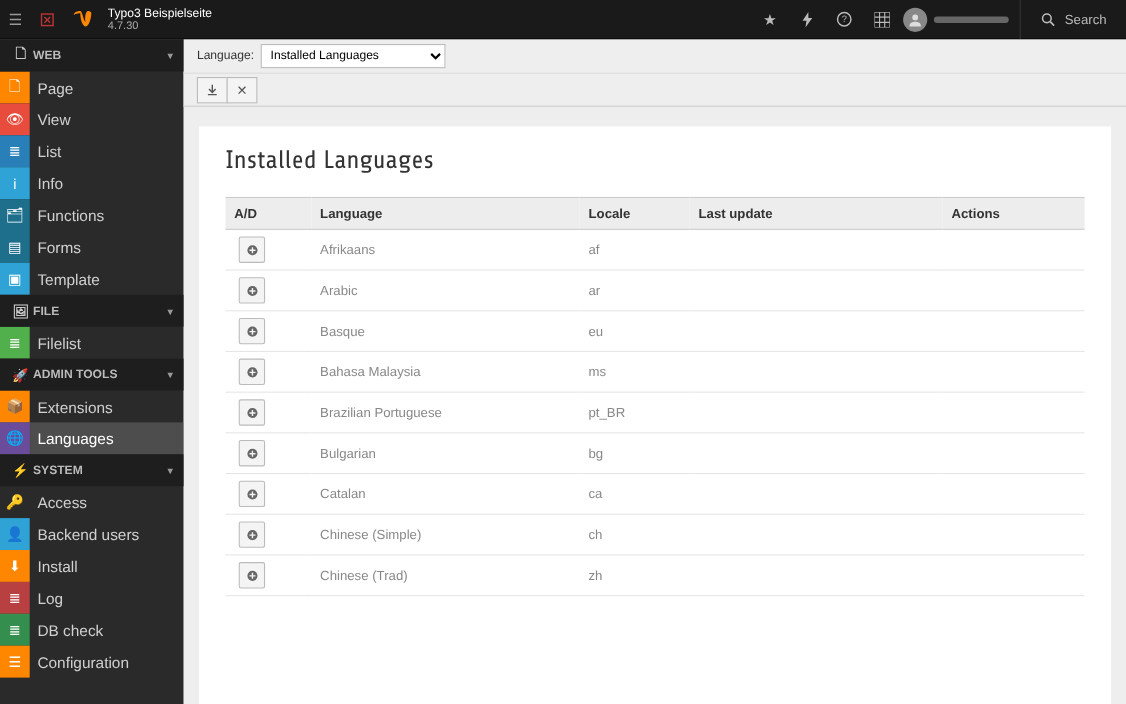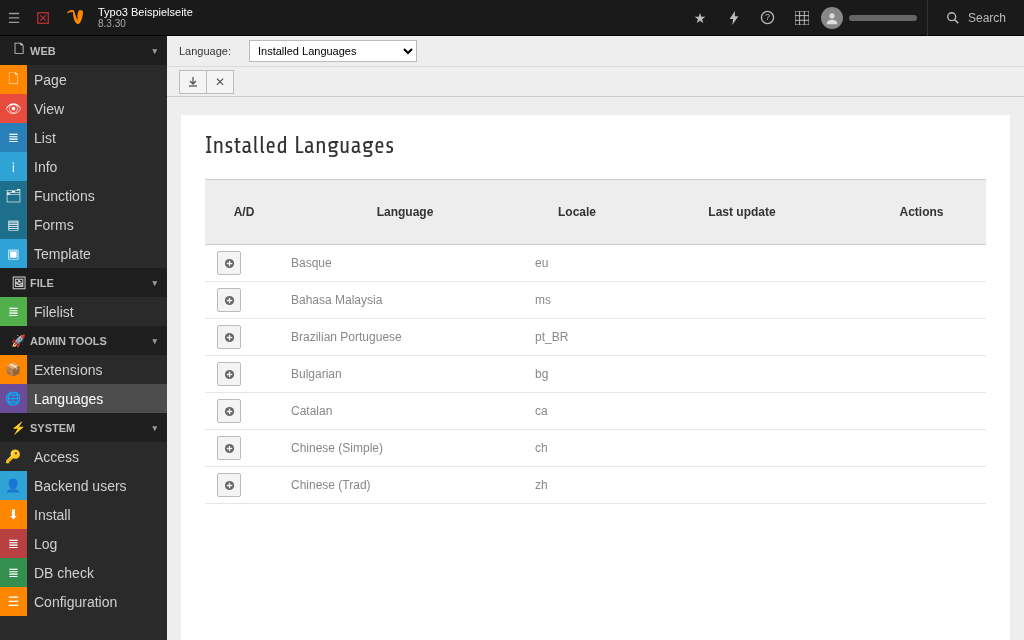--- a/index.html
+++ b/index.html
@@ -74,21 +74,21 @@
 .module-item .mod-label { font-size: 14px; margin-left: 7px; }
 
 .content { flex: 1; display: flex; flex-direction: column; background: #eeeeee; min-width: 0; }
 
 .docheader {
   background: #eeeeee; border-bottom: 1px solid #cccccc;
 }
 .docheader-row1 {
   display: flex; align-items: center; height: 30px; padding: 0 12px; font-size: 11px;
 }
-.docheader-row1 label { margin-right: 18px; color: #333; text-align: center; }
+.docheader-row1 label { margin-right: 6px; color: #333; text-align: center; }
 .docheader-row1 select {
   font-size: 11px; height: 22px; border: 1px solid #bbb; background: #fff; padding: 0 4px;
   width: 168px;
 }
 .docheader-row2 {
   display: flex; align-items: center; height: 30px; padding: 0 8px; gap: 0;
   border-top: 1px solid #dcdcdc;
 }
 .doc-btn {
   width: 28px; height: 24px; border: 1px solid #bbb; background: #f4f4f4;
@@ -108,23 +108,23 @@
 .search-box input {
   width: 154px; height: 26px; border: 1px solid #ccc; padding: 0 8px;
   font-size: 11px; color: #777; outline: none;
 }
 
 .lang-table {
   width: 100%; border-collapse: collapse; margin-top: 20px; font-size: 12px;
   color: #555; table-layout: fixed;
 }
 .lang-table th {
-  text-align: center; font-weight: bold; color: #333; background: #ededed;
+  text-align: left; font-weight: bold; color: #333; background: #ededed;
   border-top: 1px solid #cccccc; border-bottom: 1px solid #cccccc;
-  padding: 25px 8px; font-size: 12px;
+  padding: 7px 8px; font-size: 12px;
 }
 .lang-table td {
   border-bottom: 1px solid #e6e6e6; padding: 6px 8px; color: #888;
   height: 36px;
 }
 .add-btn {
   width: 24px; height: 24px; border: 1px solid #bbb; background: #f4f4f4;
   border-radius: 2px; display: flex; align-items: center; justify-content: center;
   color: #666; font-size: 11px; cursor: pointer; margin-left:4px;
 }
@@ -145,21 +145,21 @@
         <path d="M5 5 L11 11 M11 5 L5 11" stroke="#b33" stroke-width="1.5"></path>
       </svg>
   </div>
   <div class="logo">
     <svg width="20" height="20" viewBox="0 0 20 20">
         <path d="M8 2 C4 2 2 4 2 6 C2 5 5 4 8 4 C8 10 10 16 13 16 C16 16 18 8 18 4 C18 3 17 2 15 2 C12 2 12 12 13 12 C11 12 10 2 8 2 Z" fill="#ff8700"></path>
       </svg>
   </div>
   <div class="site-info">
     <span class="site-title">Typo3 Beispielseite</span>
-    <span class="site-version">8.3.30</span>
+    <span class="site-version">4.7.30</span>
   </div>
   <div class="spacer"></div>
   <div class="top-icon">★</div>
   <div class="top-icon">
     <svg width="12" height="14" viewBox="0 0 10 16">
         <path d="M6 0 L0 9 L4 9 L3 16 L10 6 L6 6 Z" fill="#bbb"></path>
       </svg>
   </div>
   <div class="top-icon">
     <svg width="15" height="15" viewBox="0 0 16 16">
@@ -324,20 +324,48 @@
           <tbody id="lang-tbody">
               <tr>
                 <td>
                   <div class="add-btn">
                     <svg width="11" height="11" viewBox="0 0 12 12">
                       <circle cx="6" cy="6" r="5" fill="#666"></circle>
                       <path d="M6 3 L6 9 M3 6 L9 6" stroke="#f4f4f4" stroke-width="1.4"></path>
                     </svg>
                   </div>
                 </td>
+                <td>Afrikaans</td>
+                <td>af</td>
+                <td></td>
+                <td></td>
+              </tr>
+              <tr>
+                <td>
+                  <div class="add-btn">
+                    <svg width="11" height="11" viewBox="0 0 12 12">
+                      <circle cx="6" cy="6" r="5" fill="#666"></circle>
+                      <path d="M6 3 L6 9 M3 6 L9 6" stroke="#f4f4f4" stroke-width="1.4"></path>
+                    </svg>
+                  </div>
+                </td>
+                <td>Arabic</td>
+                <td>ar</td>
+                <td></td>
+                <td></td>
+              </tr>
+              <tr>
+                <td>
+                  <div class="add-btn">
+                    <svg width="11" height="11" viewBox="0 0 12 12">
+                      <circle cx="6" cy="6" r="5" fill="#666"></circle>
+                      <path d="M6 3 L6 9 M3 6 L9 6" stroke="#f4f4f4" stroke-width="1.4"></path>
+                    </svg>
+                  </div>
+                </td>
                 <td>Basque</td>
                 <td>eu</td>
                 <td></td>
                 <td></td>
               </tr>
               <tr>
                 <td>
                   <div class="add-btn">
                     <svg width="11" height="11" viewBox="0 0 12 12">
                       <circle cx="6" cy="6" r="5" fill="#666"></circle>

